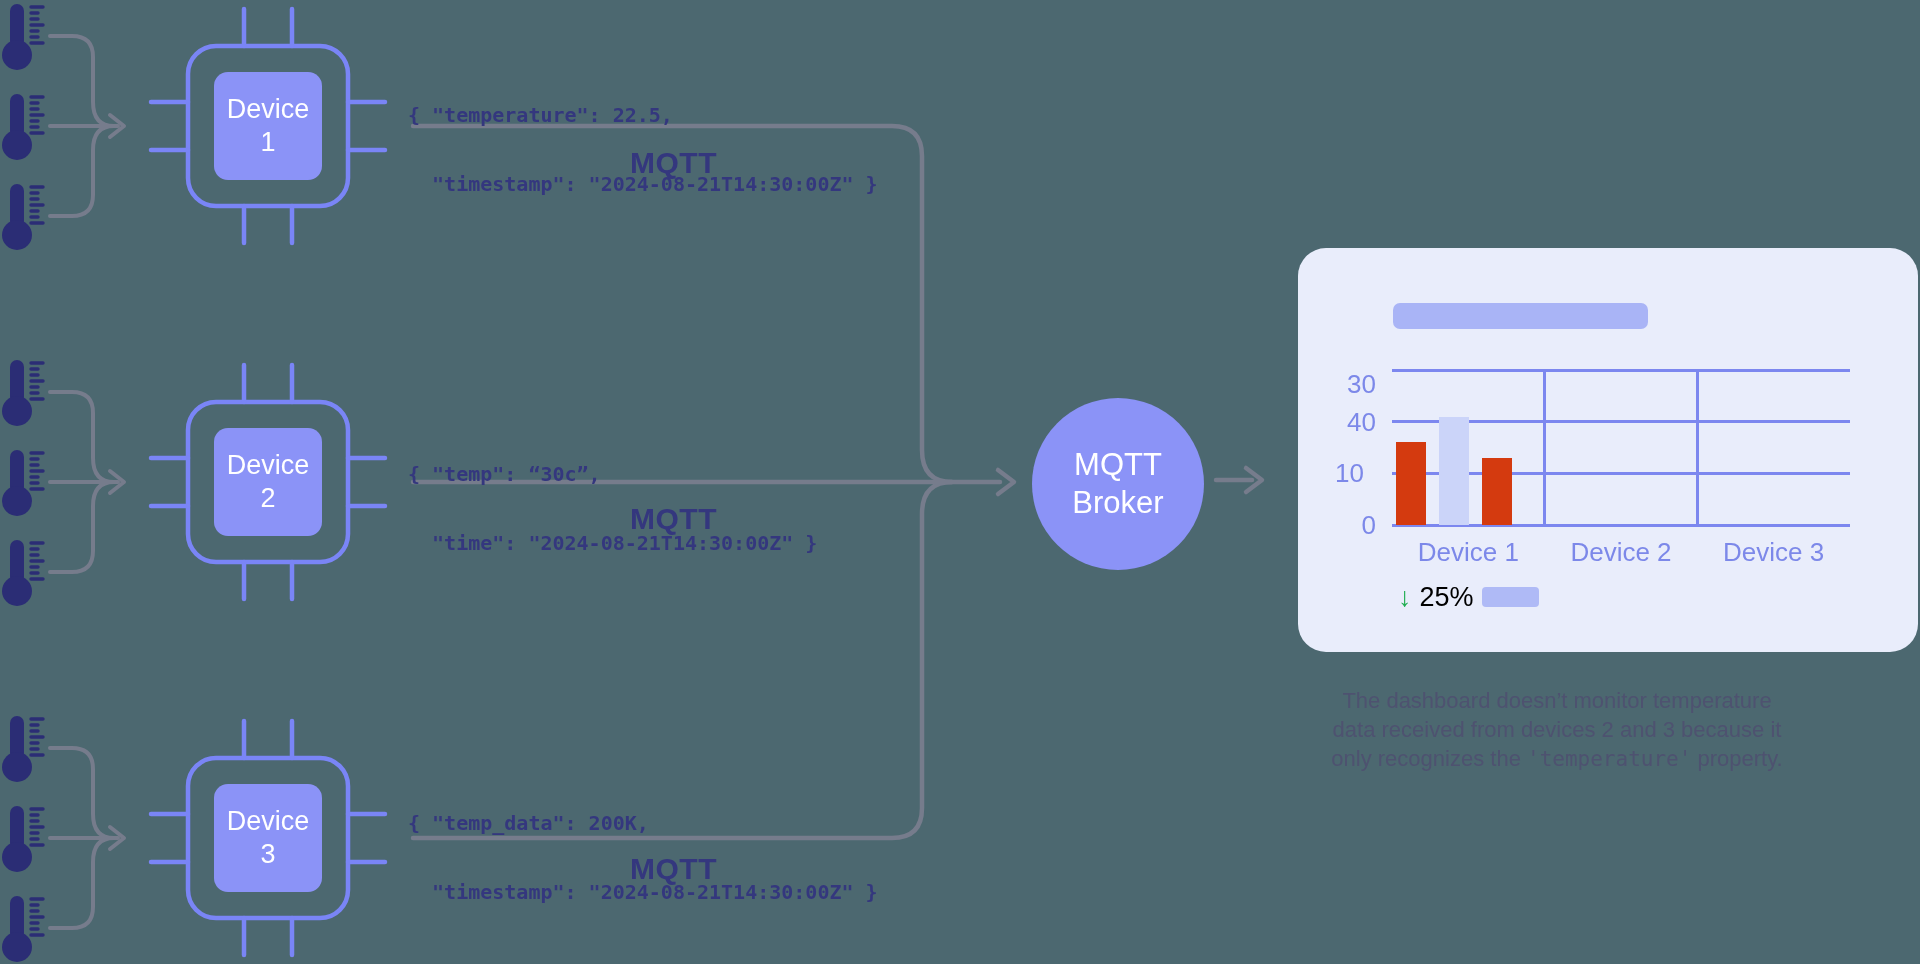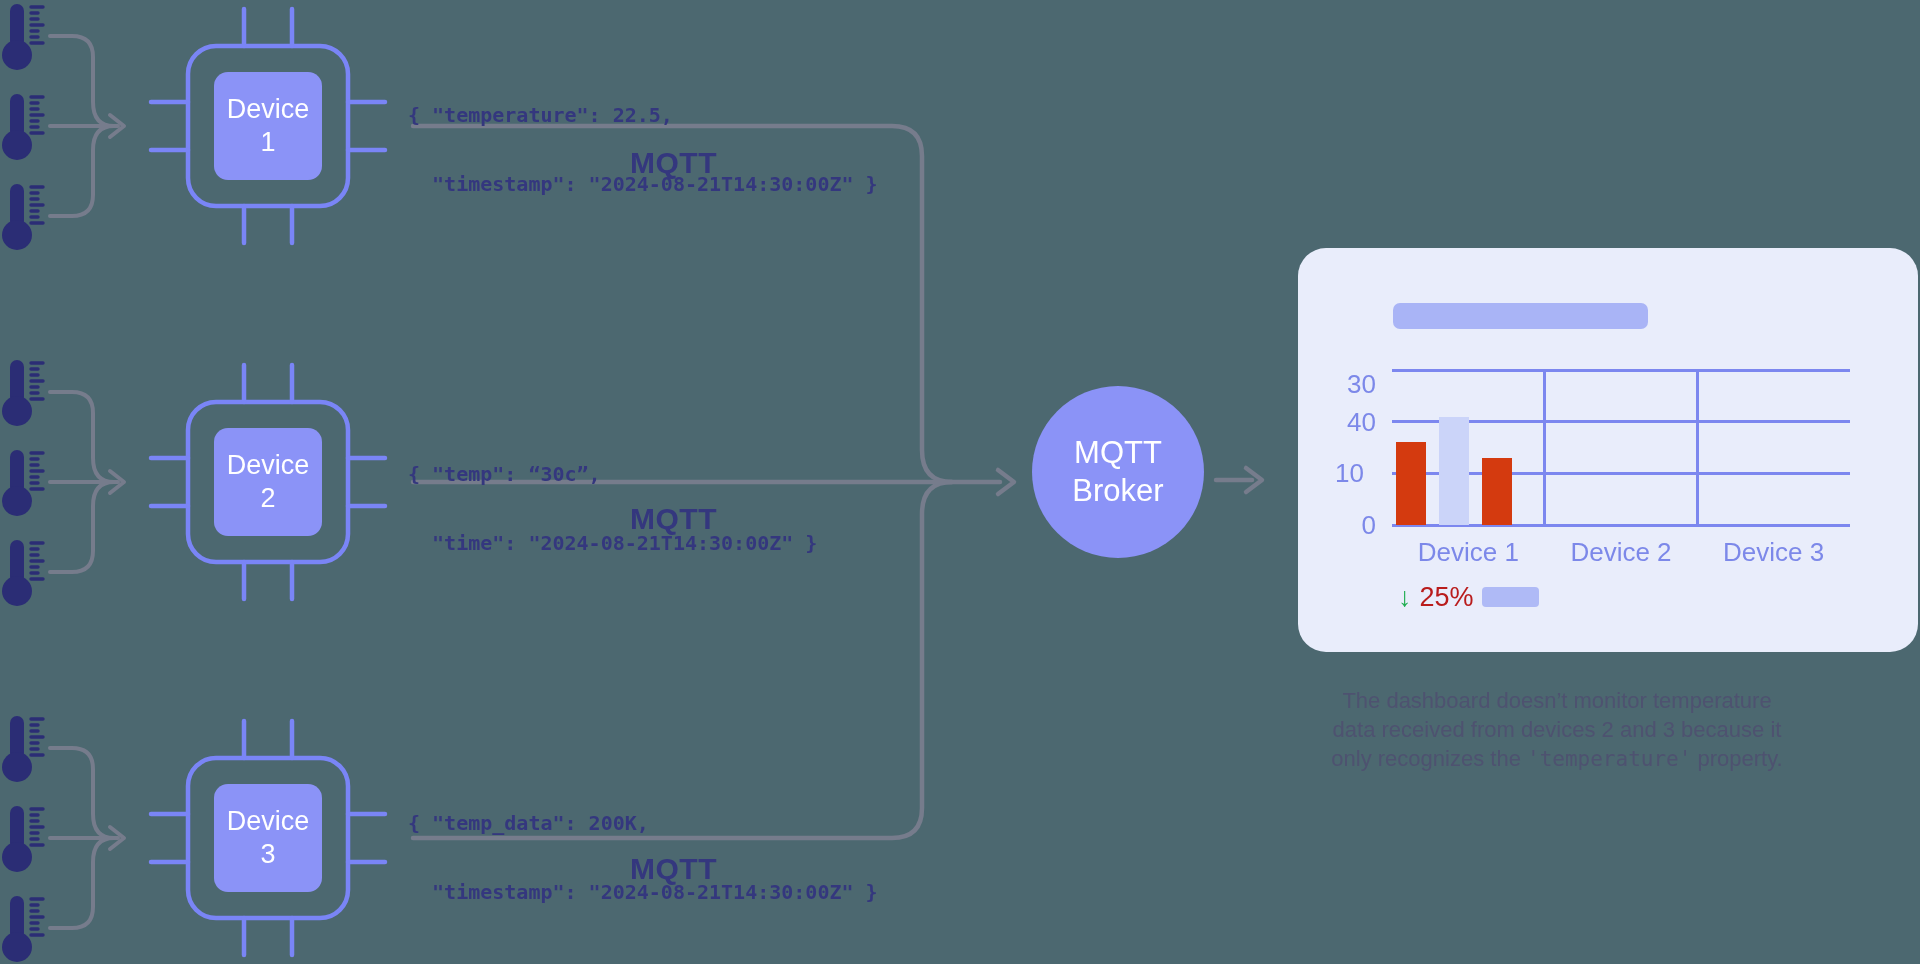--- a/index.html
+++ b/index.html
@@ -24,21 +24,21 @@
   .card{left:1298px;top:248px;width:620px;height:404px;border-radius:28px;background:#E9EDFB;}
   .title-bar{left:95px;top:55px;width:255px;height:26px;border-radius:7px;background:#A9B4F6;}
   .chart{left:0;top:0;right:0;bottom:0;}
   .gridh,.gridv{background:#7C87EF;}
   .ytick,.xtick{color:#7C88E9;font-size:26px;}
   .ytick{width:50px;text-align:right;}
   .xtick{text-align:center;}
   .bar{position:absolute;width:30px;}
   .kpi{left:100px;top:335px;height:28px;display:flex;align-items:center;gap:8px;}
   .kpi-arrow{color:#1FAD50;font-size:27px;font-weight:700;line-height:28px;}
-  .kpi-value{color:#b91c1c;font-size:27px;}
+  .kpi-value{color:#000000;font-size:27px;}
   .kpi-pill{width:57px;height:20px;border-radius:4px;background:#AFBAF6;}
   
   .caption{left:1237px;top:686px;width:640px;text-align:center;color:#4E5270;
     font-size:22px;line-height:29px;}
   .caption .mono{font-family:"DejaVu Sans Mono",monospace;font-size:21px;}
 </style>
 </head>
 <body>
 
 <div id="canvas">
@@ -120,21 +120,21 @@
   </div>
   <div class="abs payload" style="left:408px;top:766px;">
     <div>{ "temp_data": 200K,</div>
     <div>  "timestamp": "2024-08-21T14:30:00Z" }</div>
   </div>
 
   <div class="abs proto" style="left:557px;top:146px;">MQTT</div>
   <div class="abs proto" style="left:557px;top:502px;">MQTT</div>
   <div class="abs proto" style="left:557px;top:852px;">MQTT</div>
 
-  <div class="abs broker" style="left:1032px;top:386px;">
+  <div class="abs broker" style="left:1032px;top:398px;">
     <span>MQTT Broker</span>
   </div>
 
   <div class="abs card">
     <div class="abs title-bar"></div>
     <div class="abs chart" id="chart">
         <div class="gridh" style="position: absolute; left: 94px; top: 275.5px; width: 458px; height: 3px;"></div>
         <div class="ytick" style="position: absolute; left: 28px; top: 262px;">0</div>
         <div class="gridh" style="position: absolute; left: 94px; top: 223.833px; width: 458px; height: 3px;"></div>
         <div class="ytick" style="position: absolute; left: 16px; top: 210.333px;">10</div>

